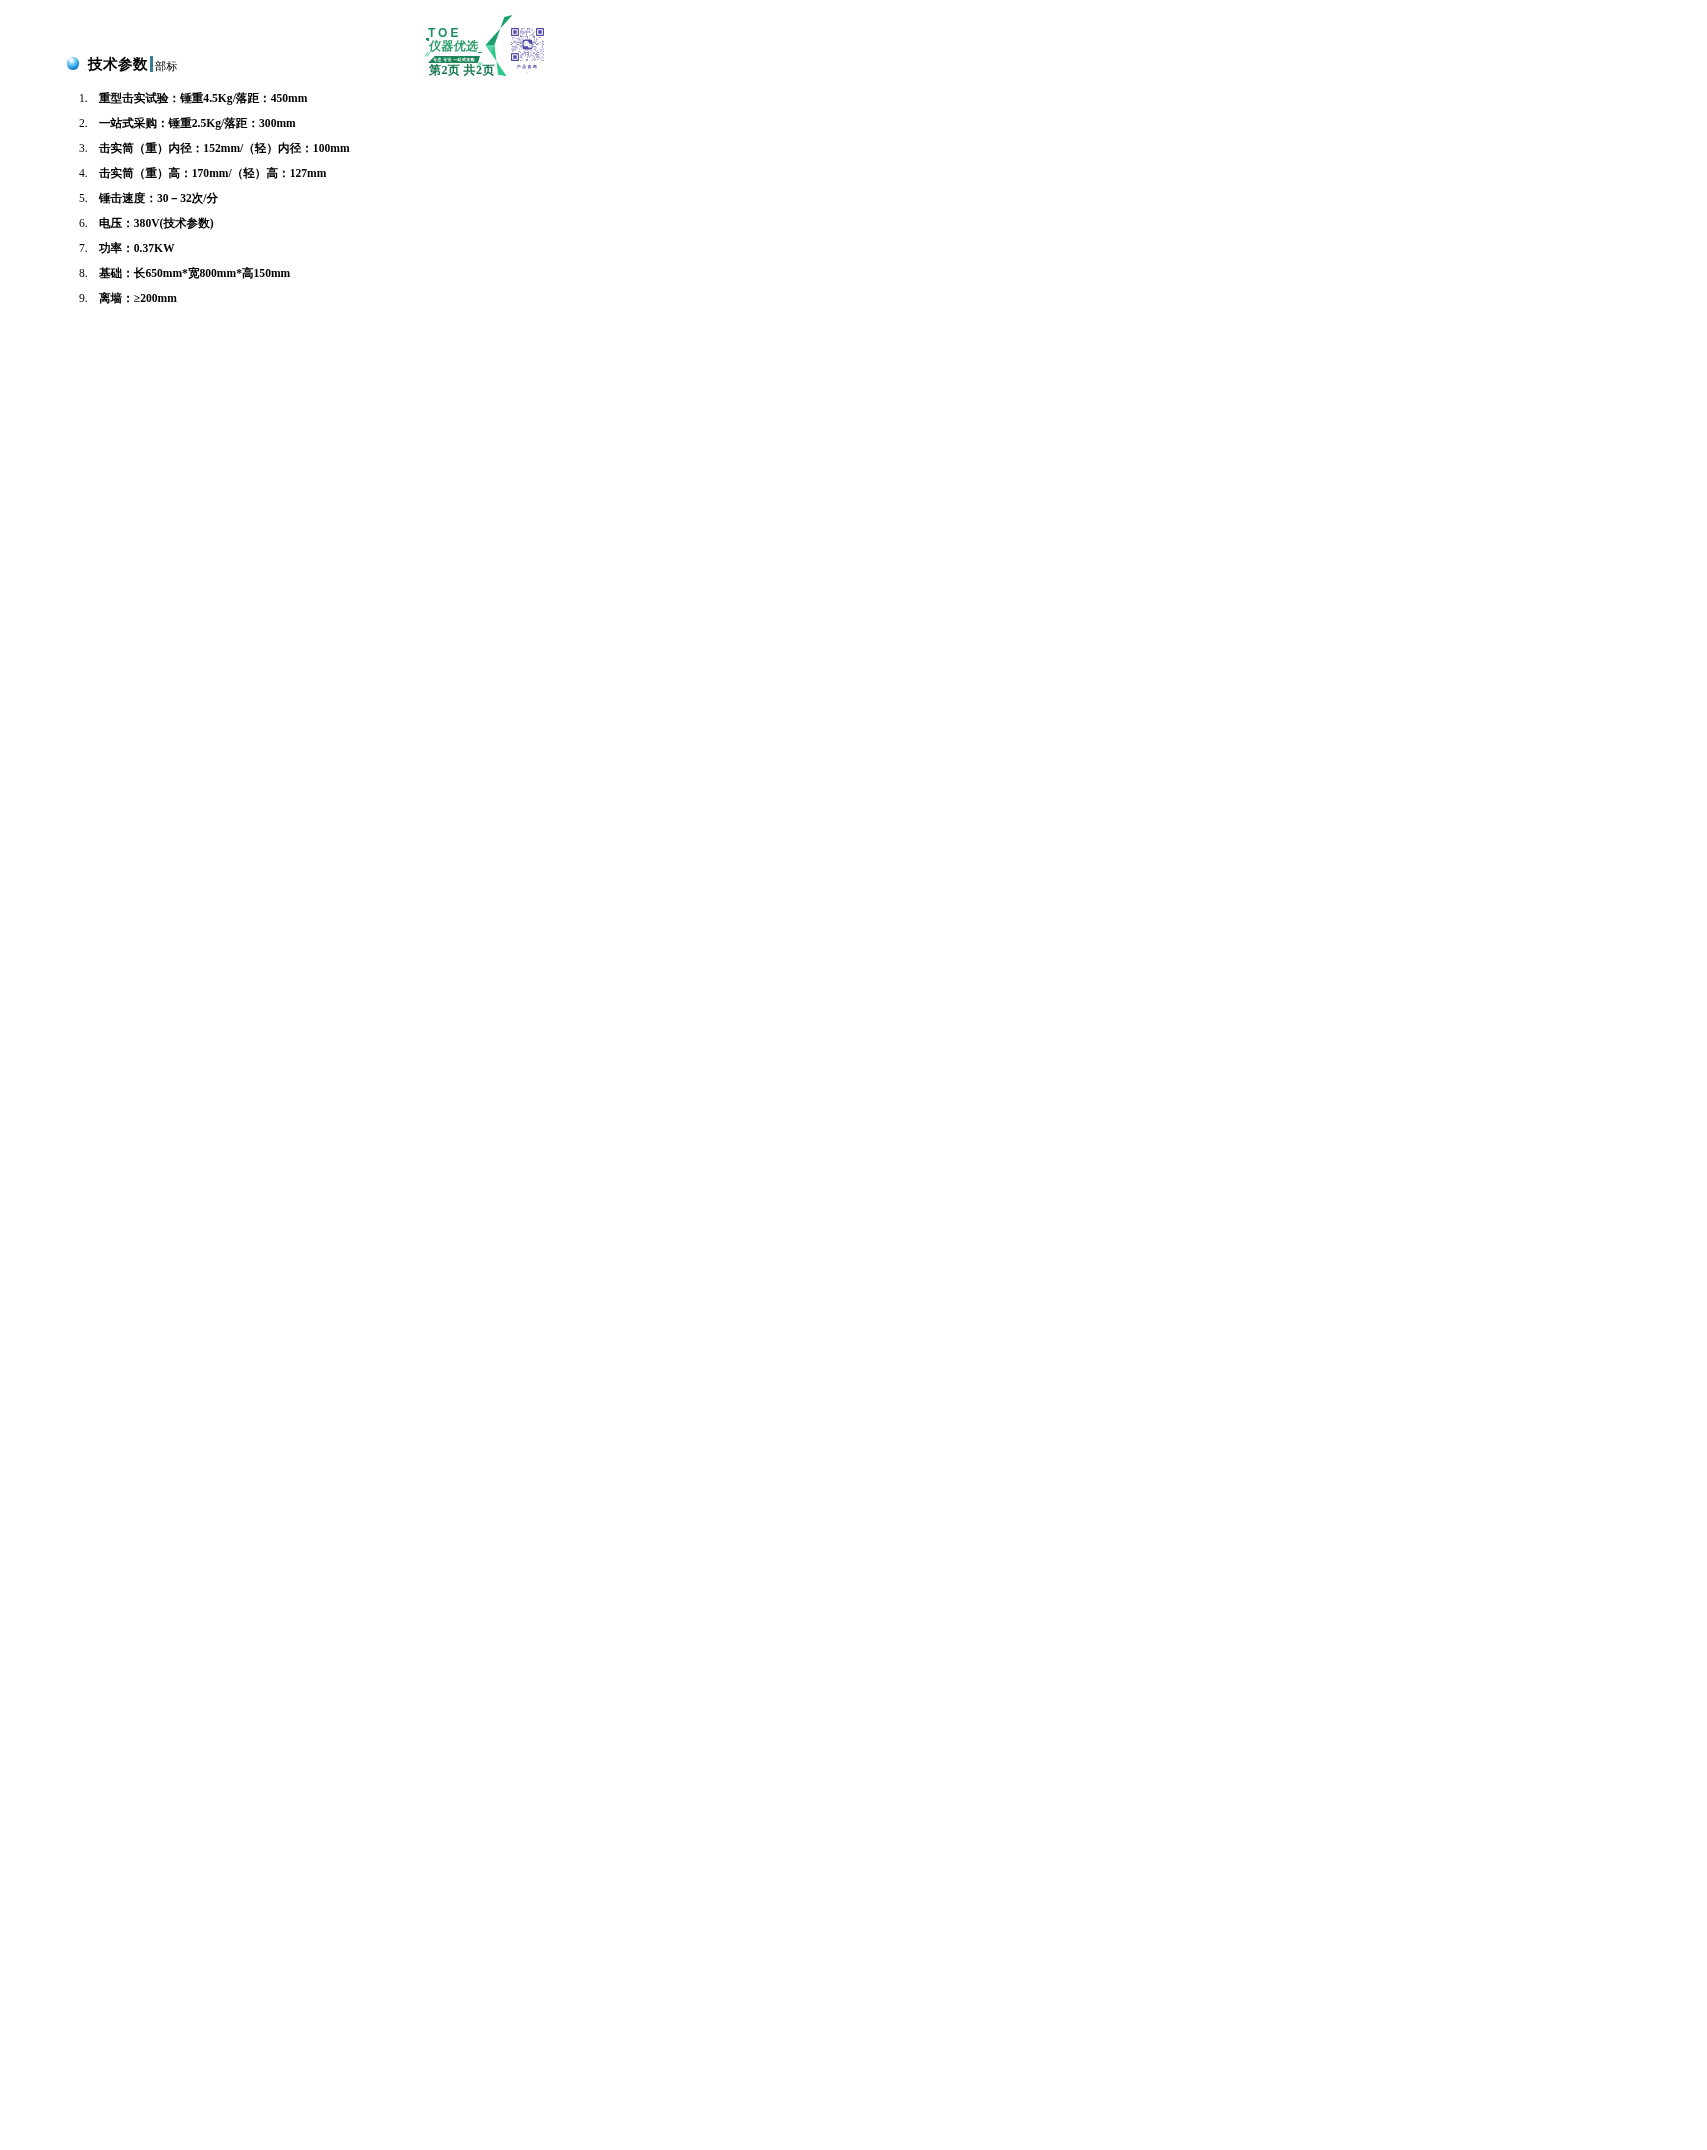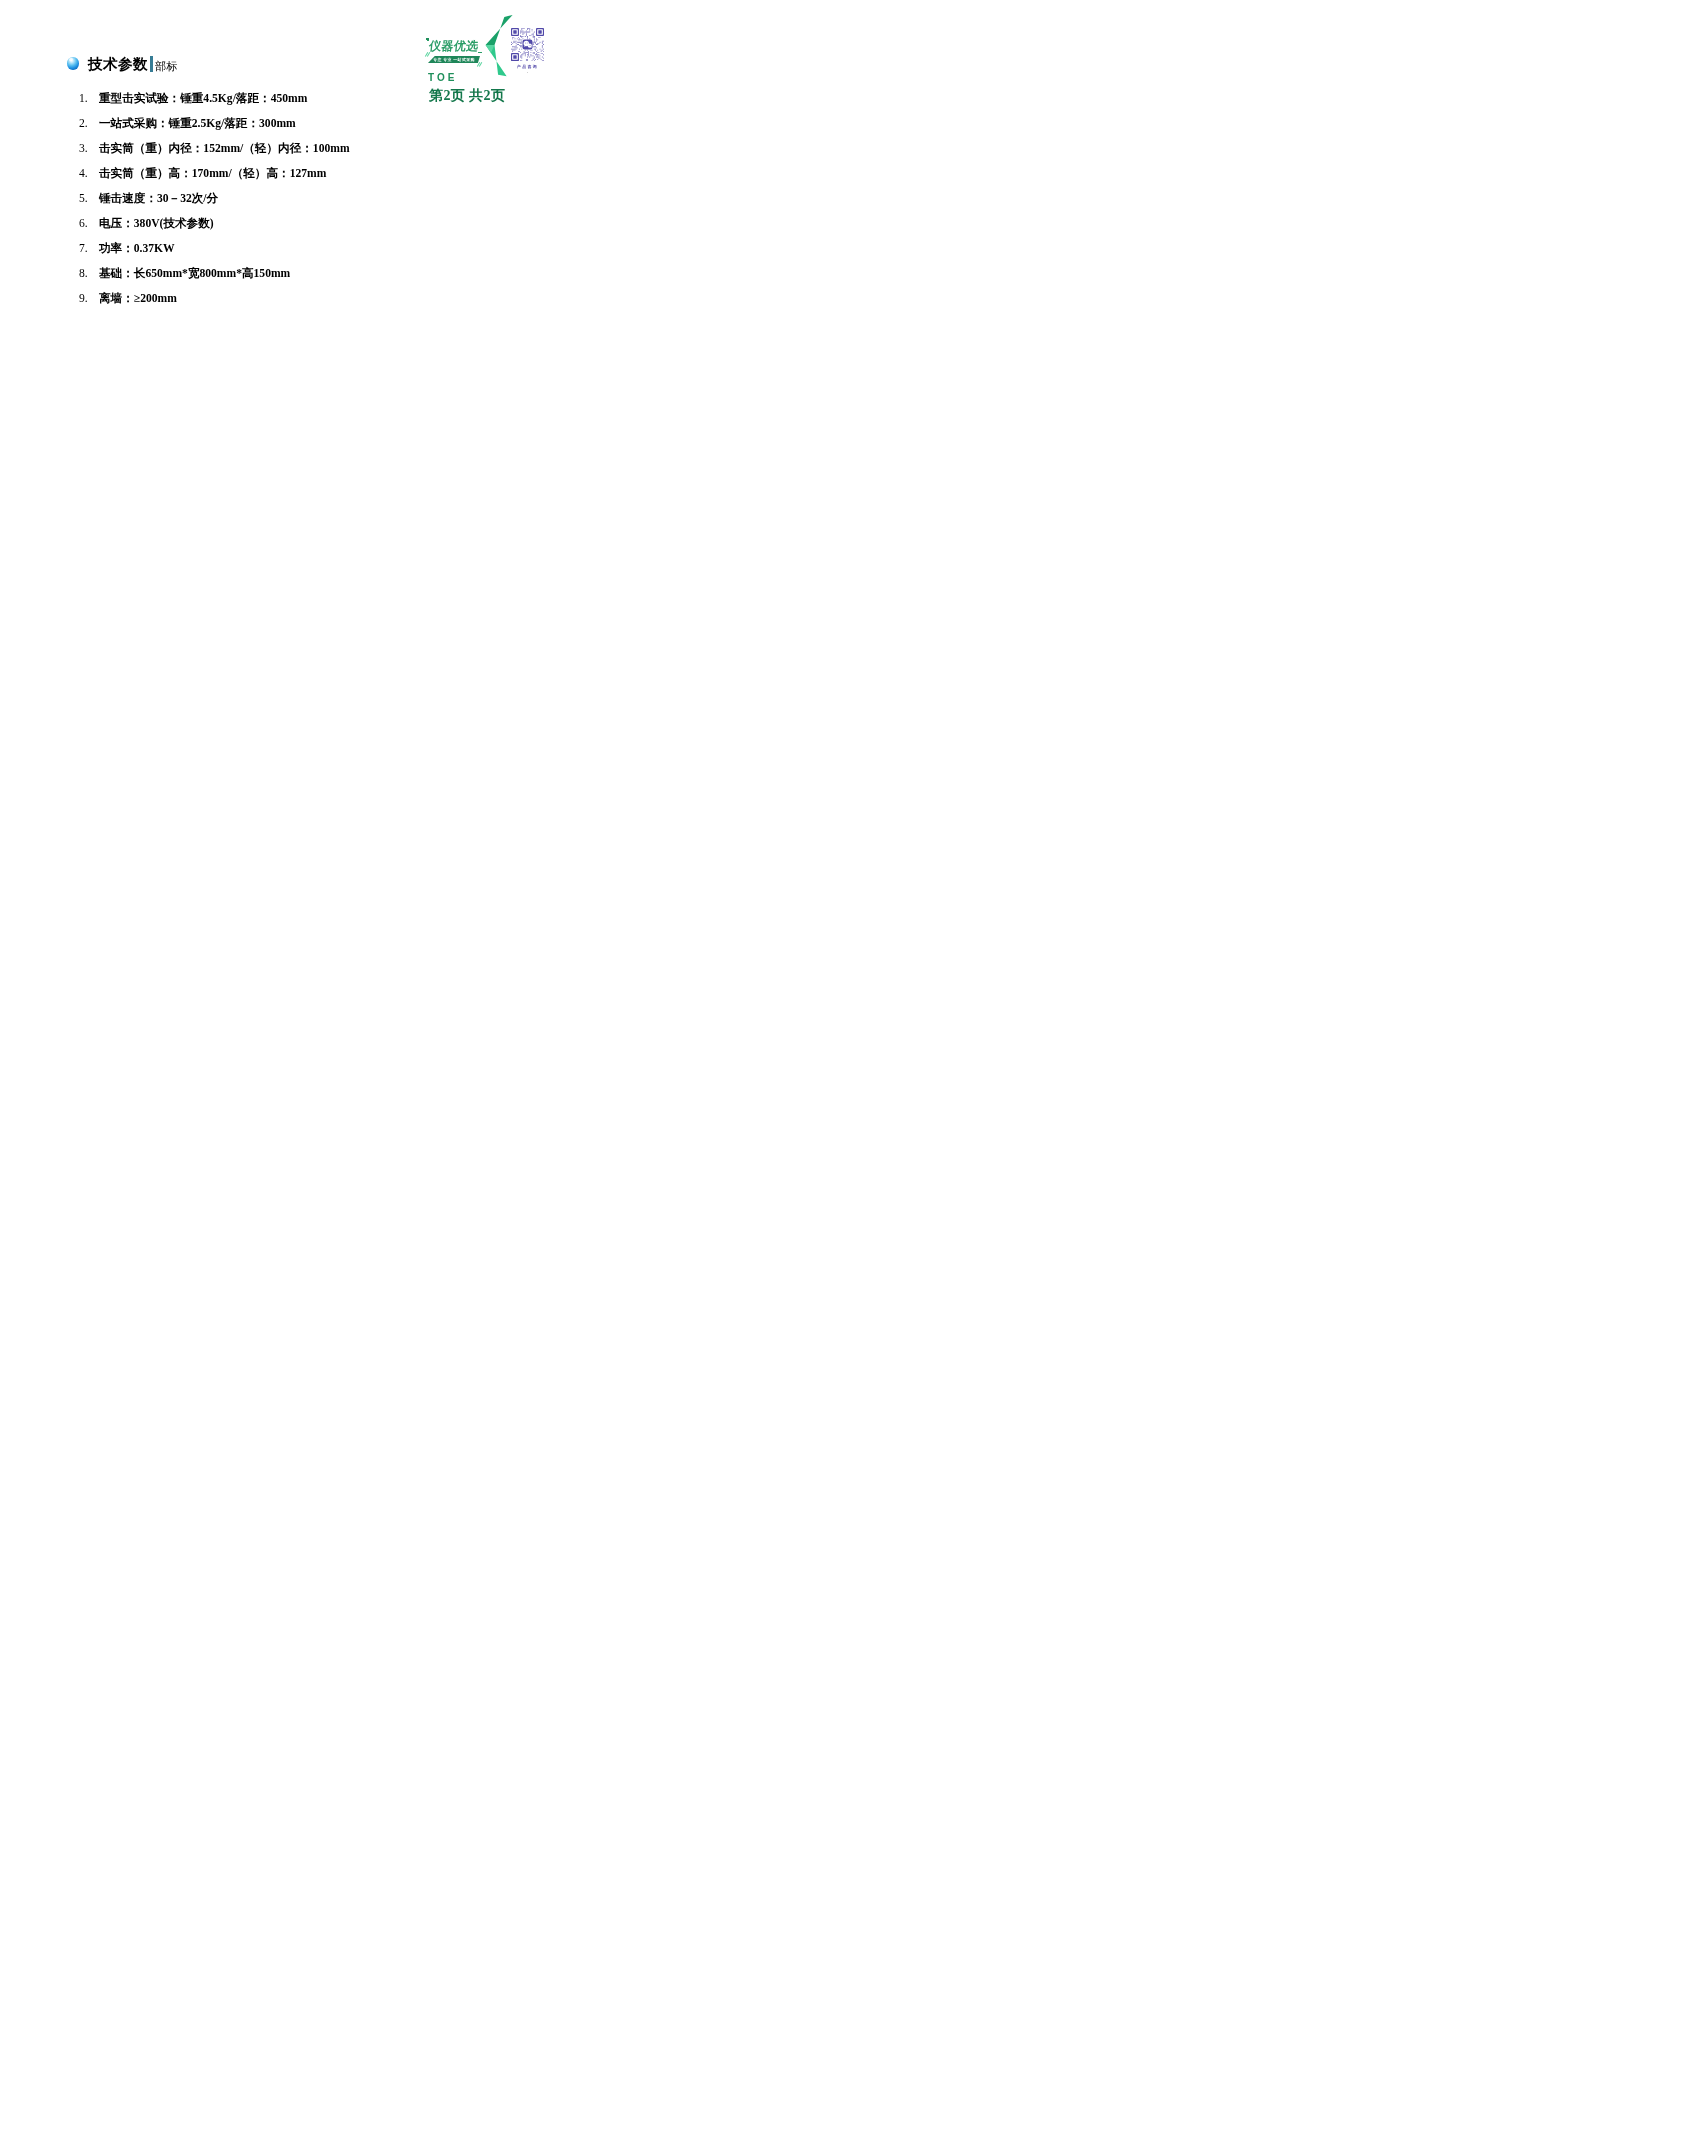--- a/index.html
+++ b/index.html
@@ -46,23 +46,22 @@
   }
   .spec-num{display:inline-block;width:20px;}
   .spec-text{display:inline-block;font-weight:bold;}
 
   
   .toe-dash{position:absolute;left:426px;top:38px;width:3.4px;height:1.7px;background:var(--brand-green,#1F8F5B);}
   .brand-tick{position:absolute;left:427px;top:40px;width:2.2px;height:0.9px;background:var(--name-green,#2B9D67);}
   .toe-word{
     position:absolute;left:428px;top:28px;
     font-family:"Liberation Sans","DejaVu Sans",sans-serif;
-    font-weight:800;font-size:10px;line-height:11.2px;letter-spacing:3px;
+    font-weight:800;font-size:12px;line-height:11.2px;letter-spacing:3px;
     color:var(--brand-green,#1F8F5B);
-    margin-top:44px;
   }
   .brand-name{
     position:absolute;left:429px;top:40px;
     font-family:"Liberation Sans","DejaVu Sans",sans-serif;
     font-weight:900;font-size:12px;line-height:13.8px;letter-spacing:0.4px;
     color:var(--name-green,#2B9D67);
     transform:skewX(-6deg);
   }
   .name-dash{position:absolute;left:478px;top:52px;width:3.9px;height:1.3px;background:var(--name-green,#2B9D67);}
   .tagline-banner{
@@ -80,22 +79,22 @@
   .slash-br{left:477px;top:62px;}
   .slash i{
     position:absolute;top:0;width:1.3px;height:5.2px;background:var(--slash-green,#59D49E);
     transform:rotate(30deg);display:block;
   }
   .slash i:first-child{left:0.9px;}
   .slash i:last-child{left:3.4px;}
   .page-info{
     position:absolute;left:429px;top:65px;
     font-family:"Liberation Serif","DejaVu Serif",serif;
-    font-weight:700;font-size:14px;line-height:11.2px;
-    color:var(--page-info-green,#13774B);letter-spacing:0.4px;white-space:nowrap;margin-top:25px;
+    font-weight:700;font-size:12px;line-height:11.2px;
+    color:var(--page-info-green,#13774B);letter-spacing:0.4px;white-space:nowrap;
   }
 
   
   .chevron{position:absolute;left:482px;top:13px;width:35px;height:65px;}
 
   
   .qr-block{position:absolute;left:511px;top:28px;width:33px;text-align:center;}
   .qr-svg{display:block;width:33px;height:33px;}
   .qr-caption{
     margin-top:2.6px;

